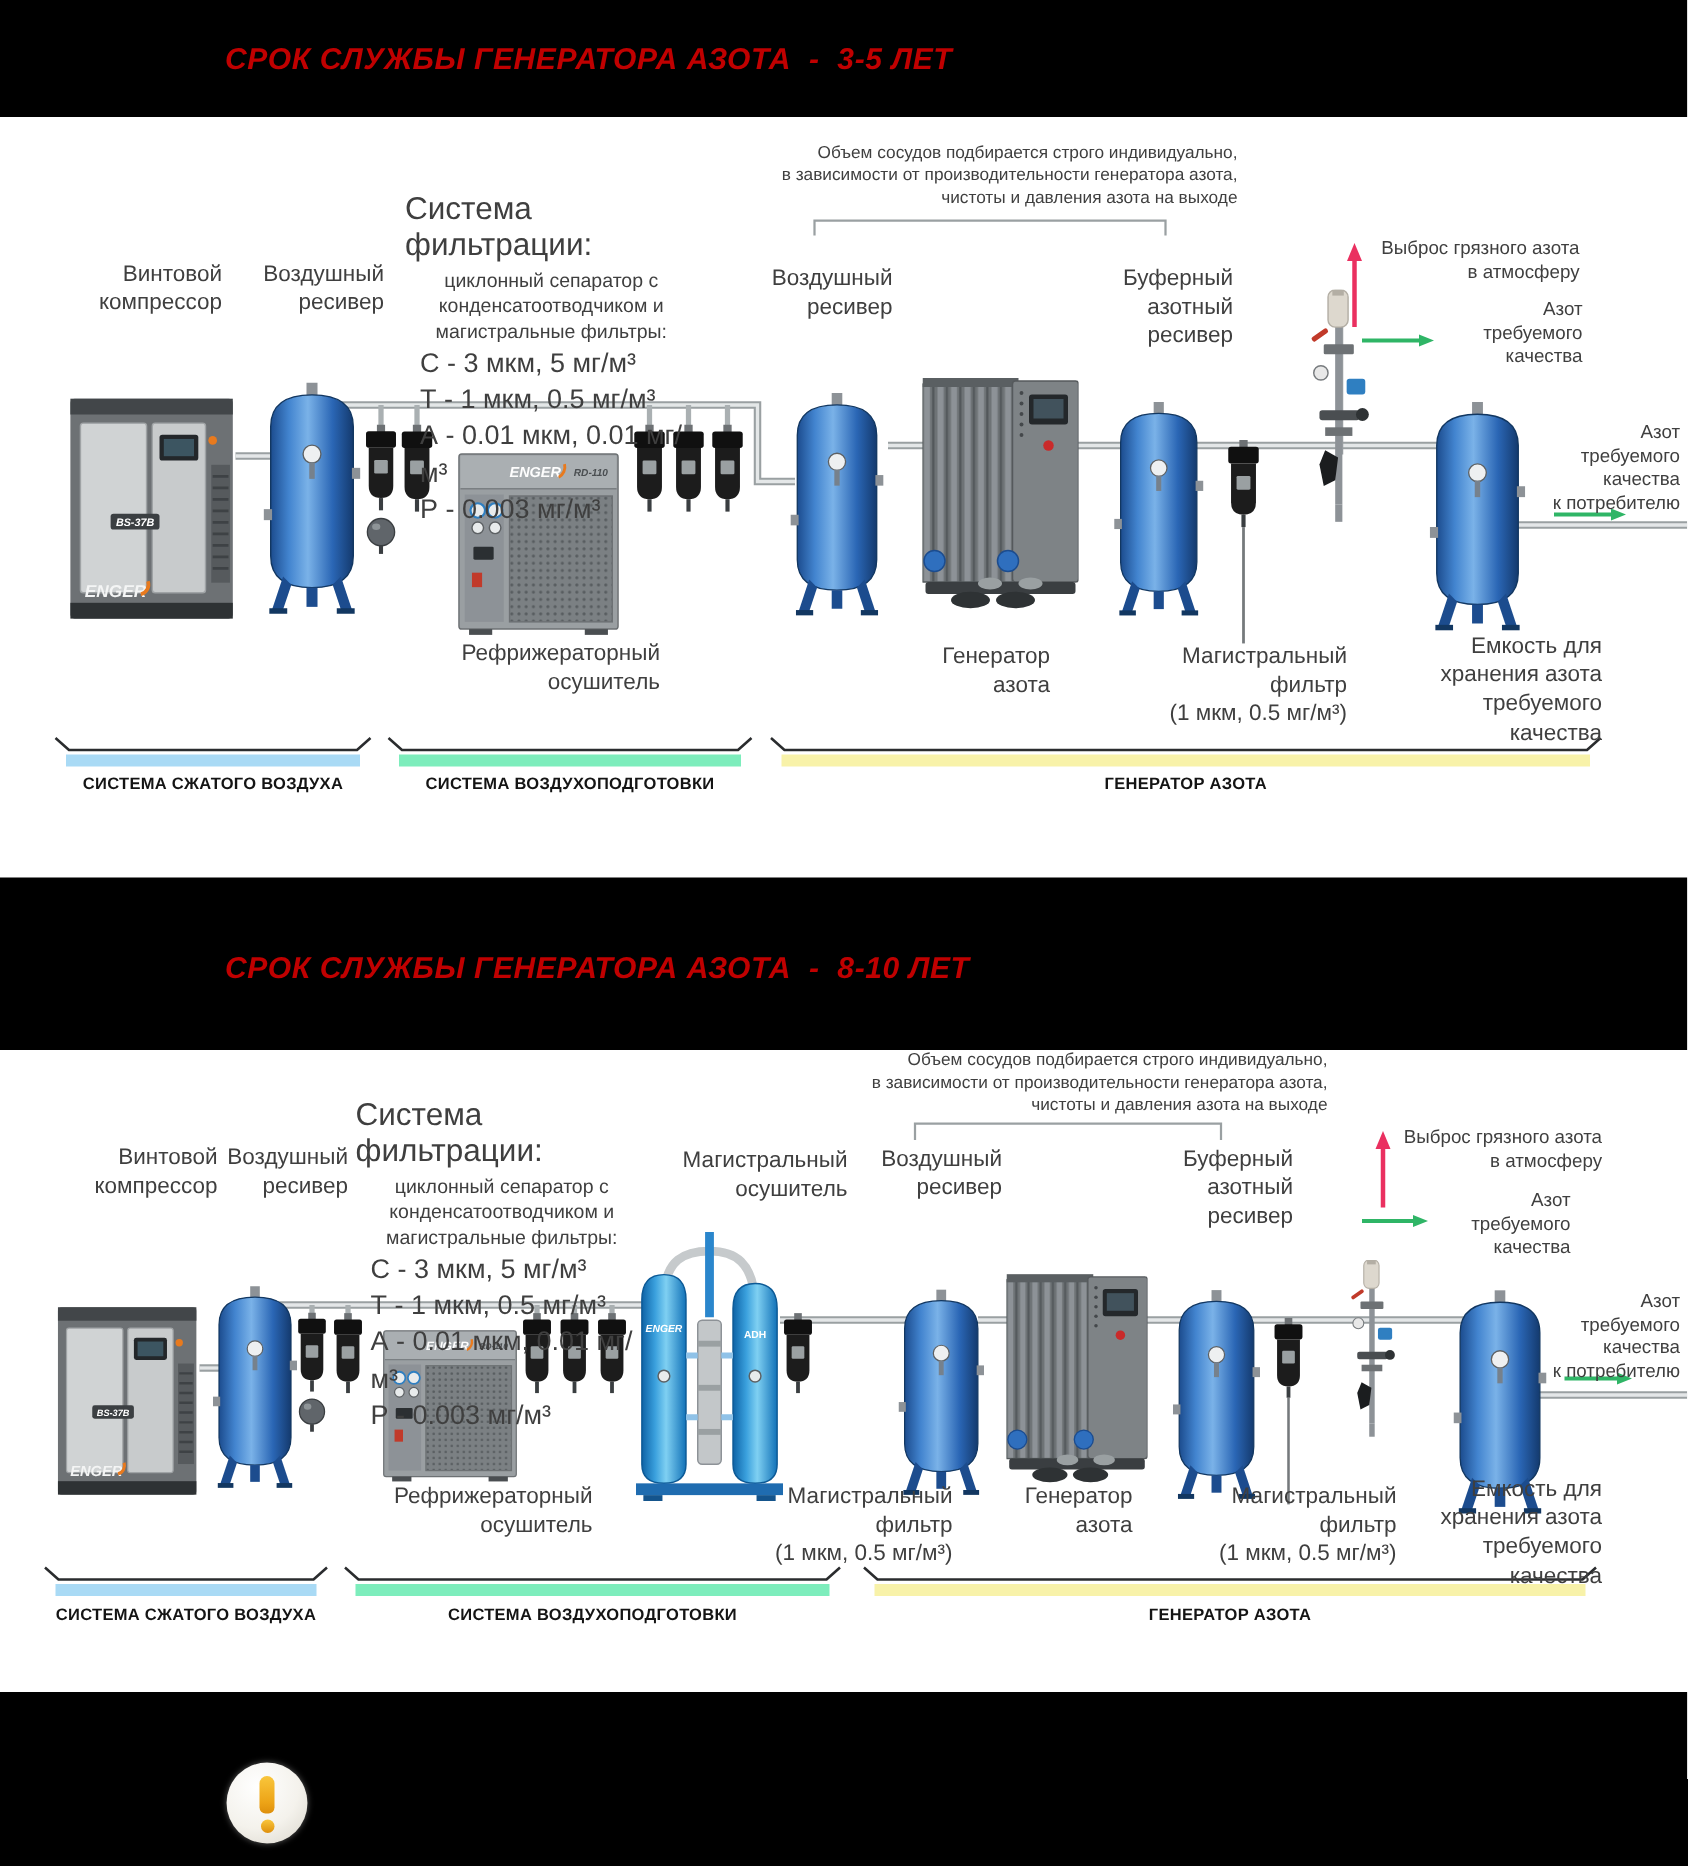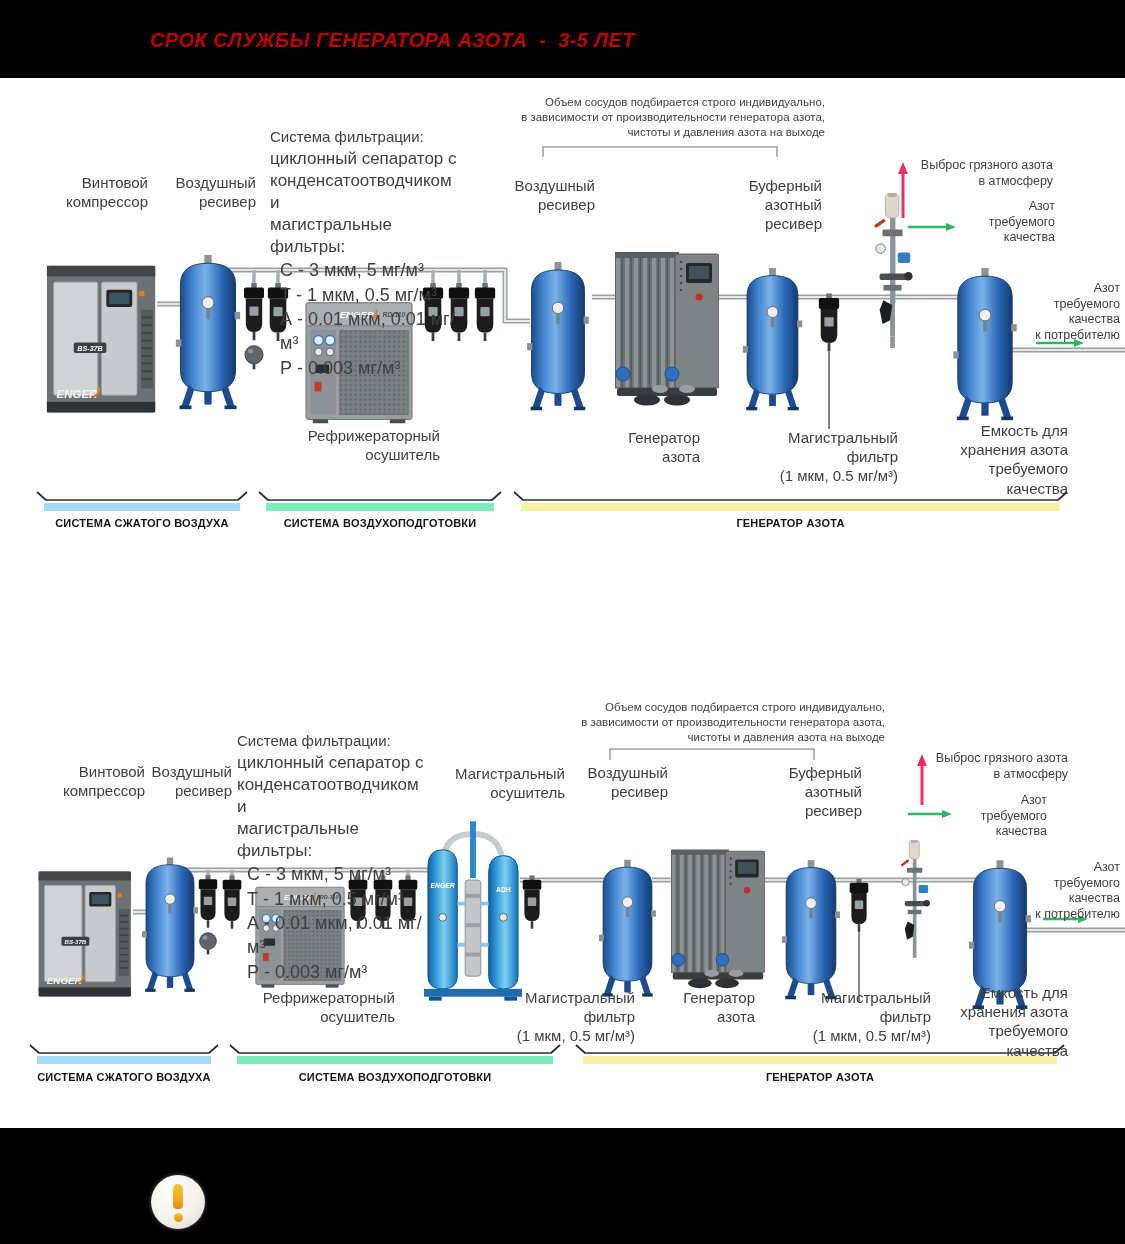--- a/index.html
+++ b/index.html
@@ -12,22 +12,22 @@
   .banner-title { position:absolute; left:150px; color:#c00000; font-size:20px; font-weight:800;
                   font-style:italic; letter-spacing:0.4px; white-space:pre; }
   .bar-top .banner-title { top:29px; }
   .bar-mid .banner-title { top:50px; }
   .panel { position:absolute; left:0; width:1125px; }
   .scheme { position:absolute; left:0; top:0; }
   .lbl { position:absolute; white-space:pre-line; text-align:right; font-size:15px; line-height:1.28; color:#3f3f3f; }
   .lbl.small { font-size:12.5px; line-height:1.25; }
   .lbl.note { font-size:11.5px; line-height:1.32; }
   .filt { position:absolute; text-align:left; color:#3f3f3f; }
-  .filt .f-title { font-size:15px; margin:0 0 3px 0; }
-  .filt .f-intro { font-size:17px; line-height:1.3; white-space:pre-line; }
+  .filt .f-title { font-size:21px; margin:0 0 3px 0; }
+  .filt .f-intro { font-size:13px; line-height:1.3; white-space:pre-line;text-align:center; }
   .filt .f-item { font-size:18px; line-height:1.35; padding-left:10px; }
   .sec-lbl { position:absolute; font-size:11px; font-weight:bold; color:#141414;
              text-align:center; letter-spacing:0.2px; white-space:nowrap; }
   svg text { font-family:"Liberation Sans", sans-serif; }
   .po { stroke:#9aa0a2; stroke-width:5; fill:none; }
   .pi { stroke:#e4e7e8; stroke-width:2.2; fill:none; }
   .pd { stroke:#aab0b2; stroke-width:3.5; fill:none; }
   .brk { stroke:#9aa0a2; stroke-width:1.5; fill:none; }
   .brace { stroke:#2a2c2e; stroke-width:1.7; fill:none; stroke-linejoin:round; }
   .arr-red { stroke:#ea3060; stroke-width:3; fill:none; }
@@ -294,20 +294,23 @@
 (1 мкм, 0.5 мг/м³)</div>
     <div class="lbl" style="left:923px;top:343px;width:145px">Емкость для
 хранения азота
 требуемого
 качества</div>
     <div class="sec-lbl" style="left:37px;top:439px;width:210px">СИСТЕМА СЖАТОГО ВОЗДУХА</div>
     <div class="sec-lbl" style="left:259px;top:439px;width:242px">СИСТЕМА ВОЗДУХОПОДГОТОВКИ</div>
     <div class="sec-lbl" style="left:514px;top:439px;width:553px">ГЕНЕРАТОР АЗОТА</div>
   </section>
 
+  <div class="bar bar-mid">
+    <span class="banner-title">СРОК СЛУЖБЫ ГЕНЕРАТОРА АЗОТА  -  8-10 ЛЕТ</span>
+  </div>
 
   <section class="panel" style="top:700px;height:428px">
     <svg class="scheme" width="1125" height="428" viewBox="0 0 1125 428">
       <g>
         <path class="po" d="M133,212 H148"></path>
           <path class="pi" d="M133,212 H148"></path>
         <path class="po" d="M170,170 V160"></path>
           <path class="pi" d="M170,170 V160"></path>
         <path class="po" d="M168,170 H428"></path>
           <path class="pi" d="M168,170 H428"></path>

